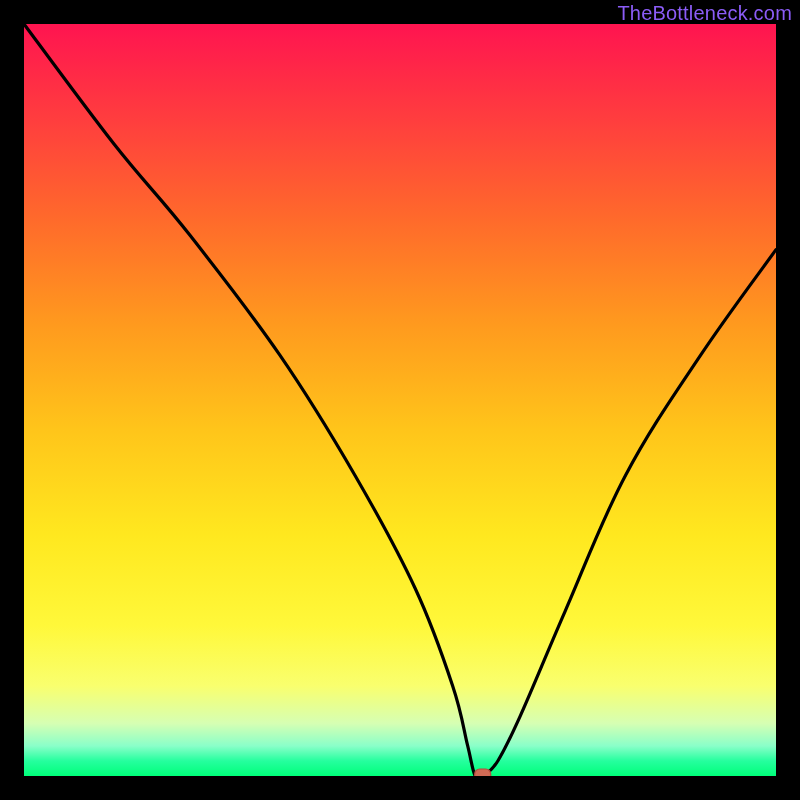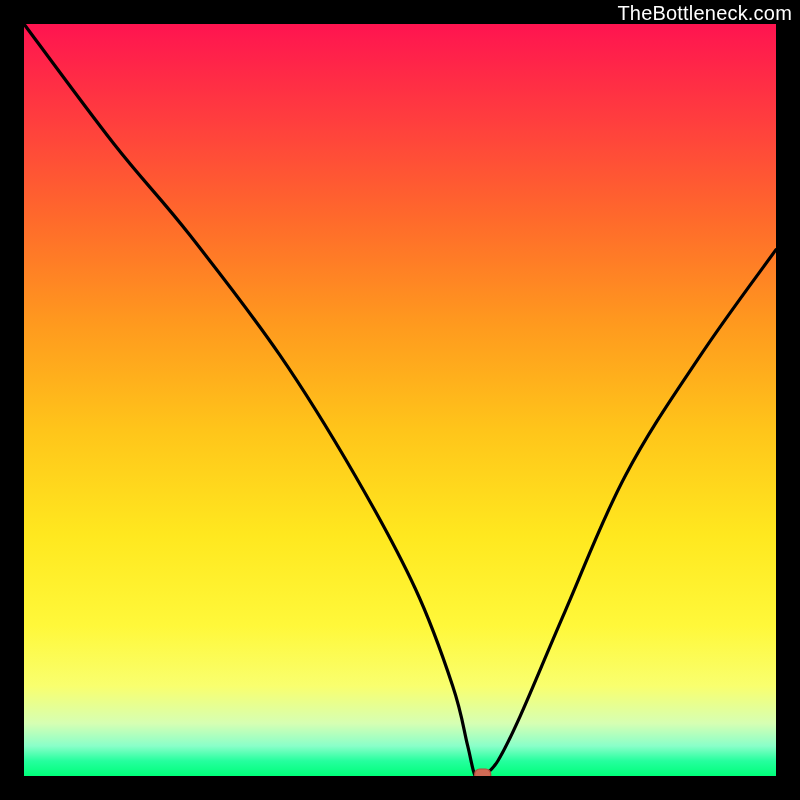--- a/index.html
+++ b/index.html
@@ -11,21 +11,21 @@
   .frame {
     position: relative;
     width: 800px;
     height: 800px;
     background: #000000;
   }
   .watermark {
     position: absolute;
     top: 2px;
     right: 8px;
-    color: #ffffff;
+    color: #8b5cf6;
     font-size: 20px;
     font-weight: 500;
     letter-spacing: 0.2px;
     z-index: 5;
     margin-left: 20px;
   }
   .plot-area {
     position: absolute;
     left: 24px;
     top: 24px;

